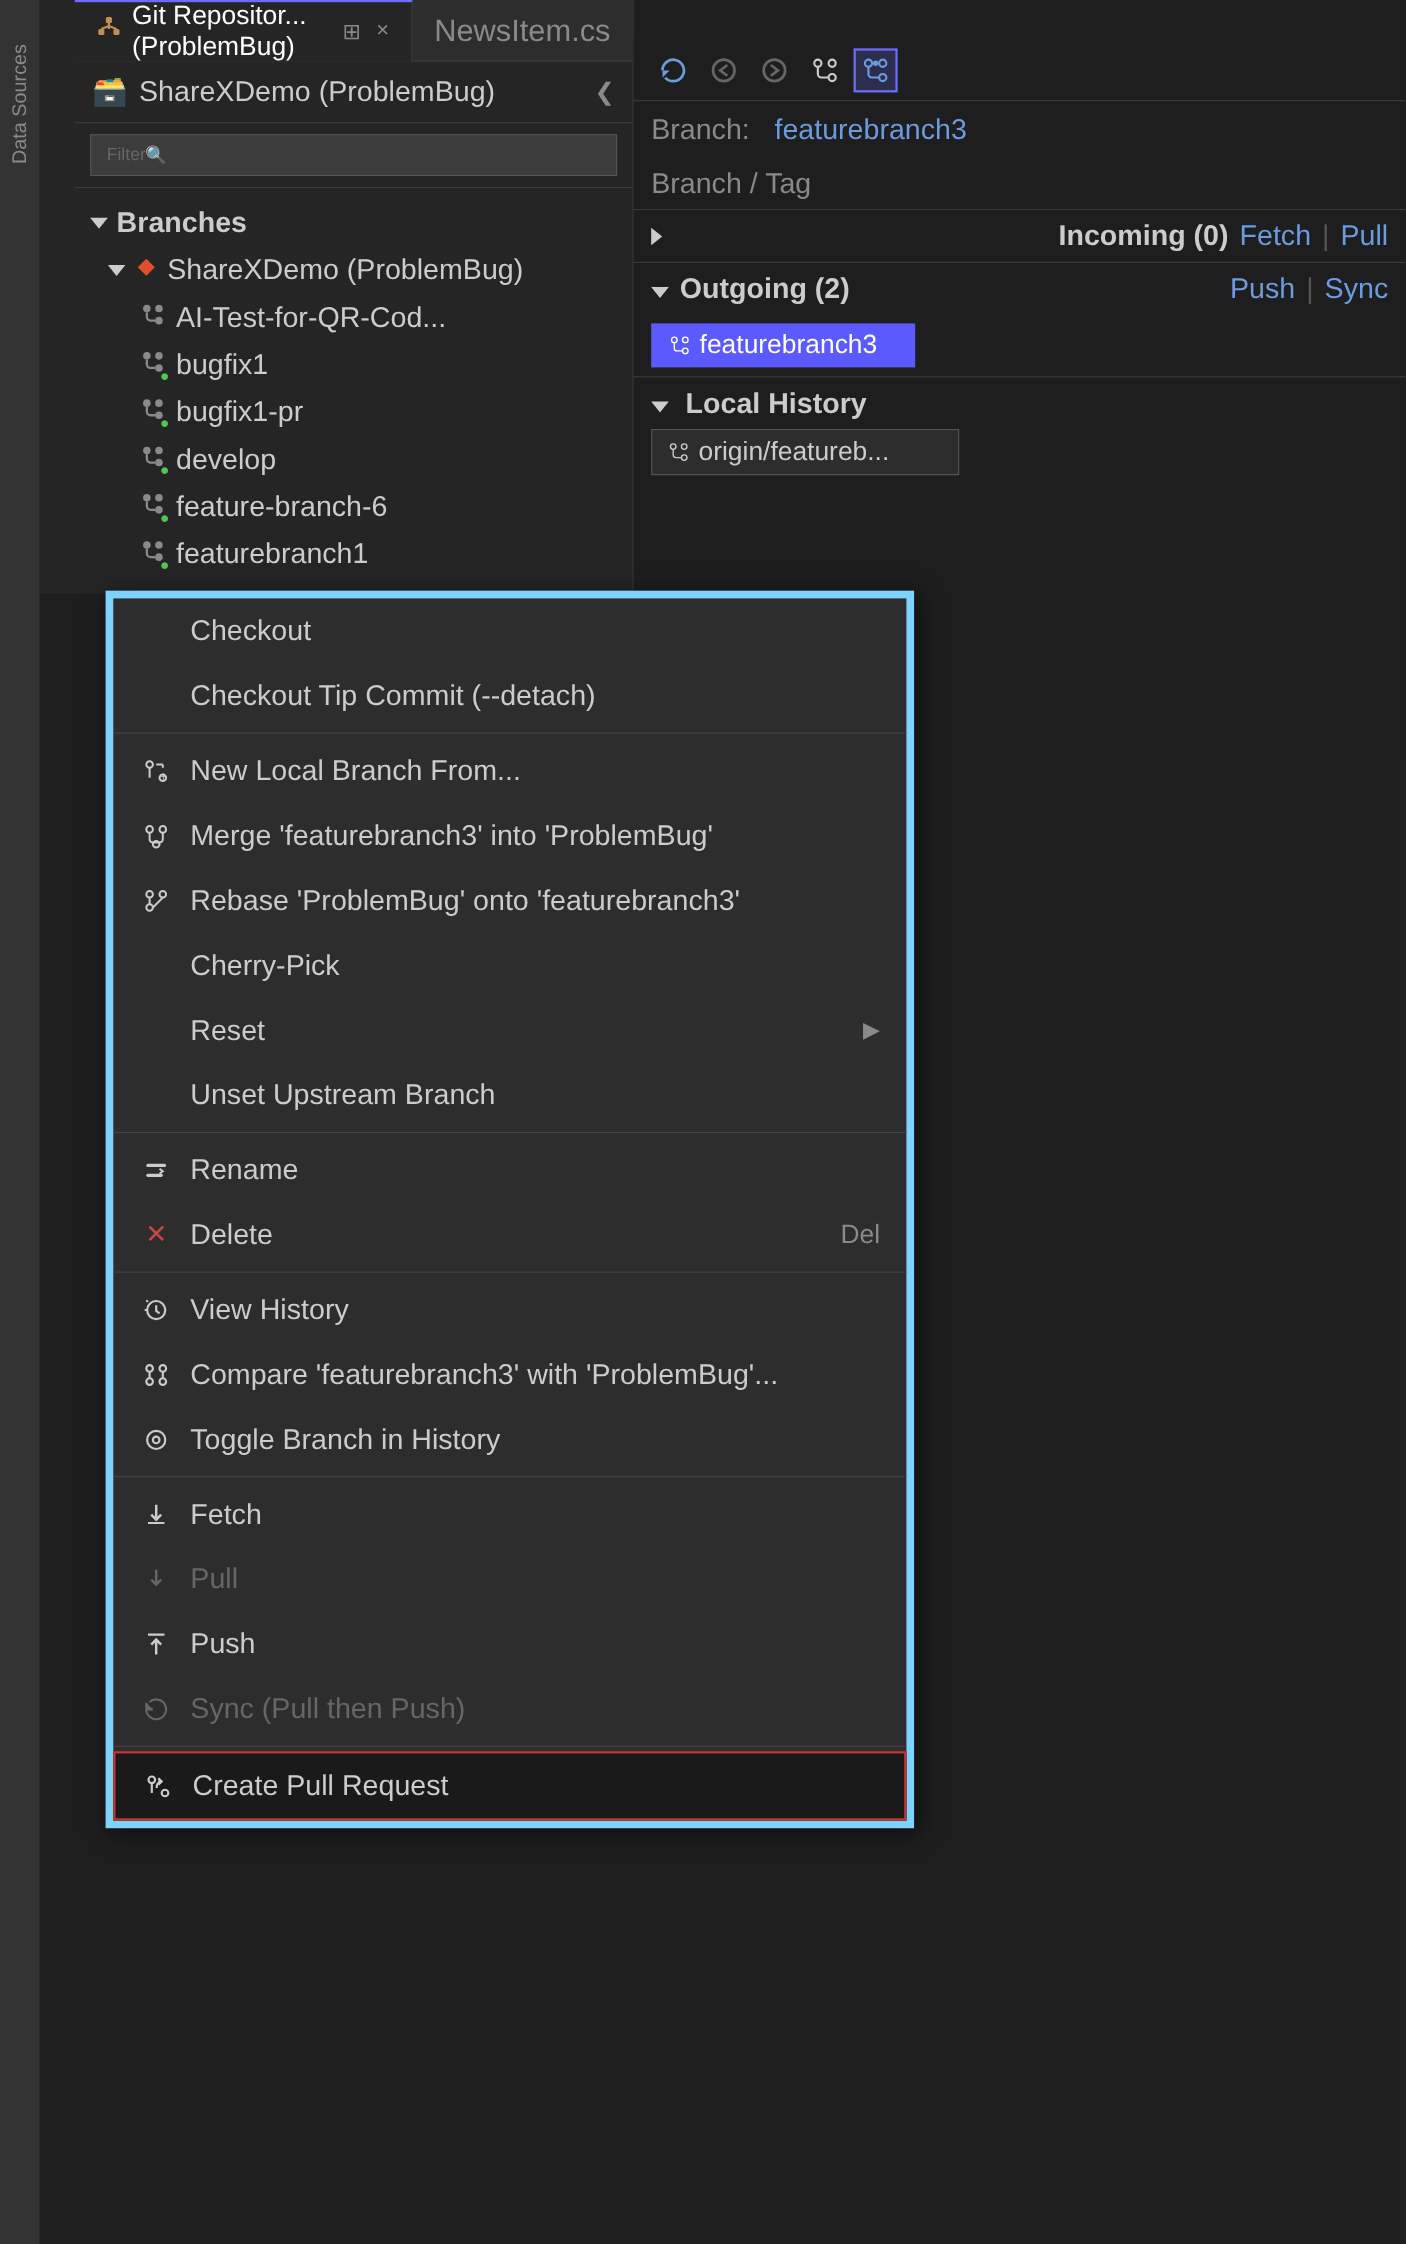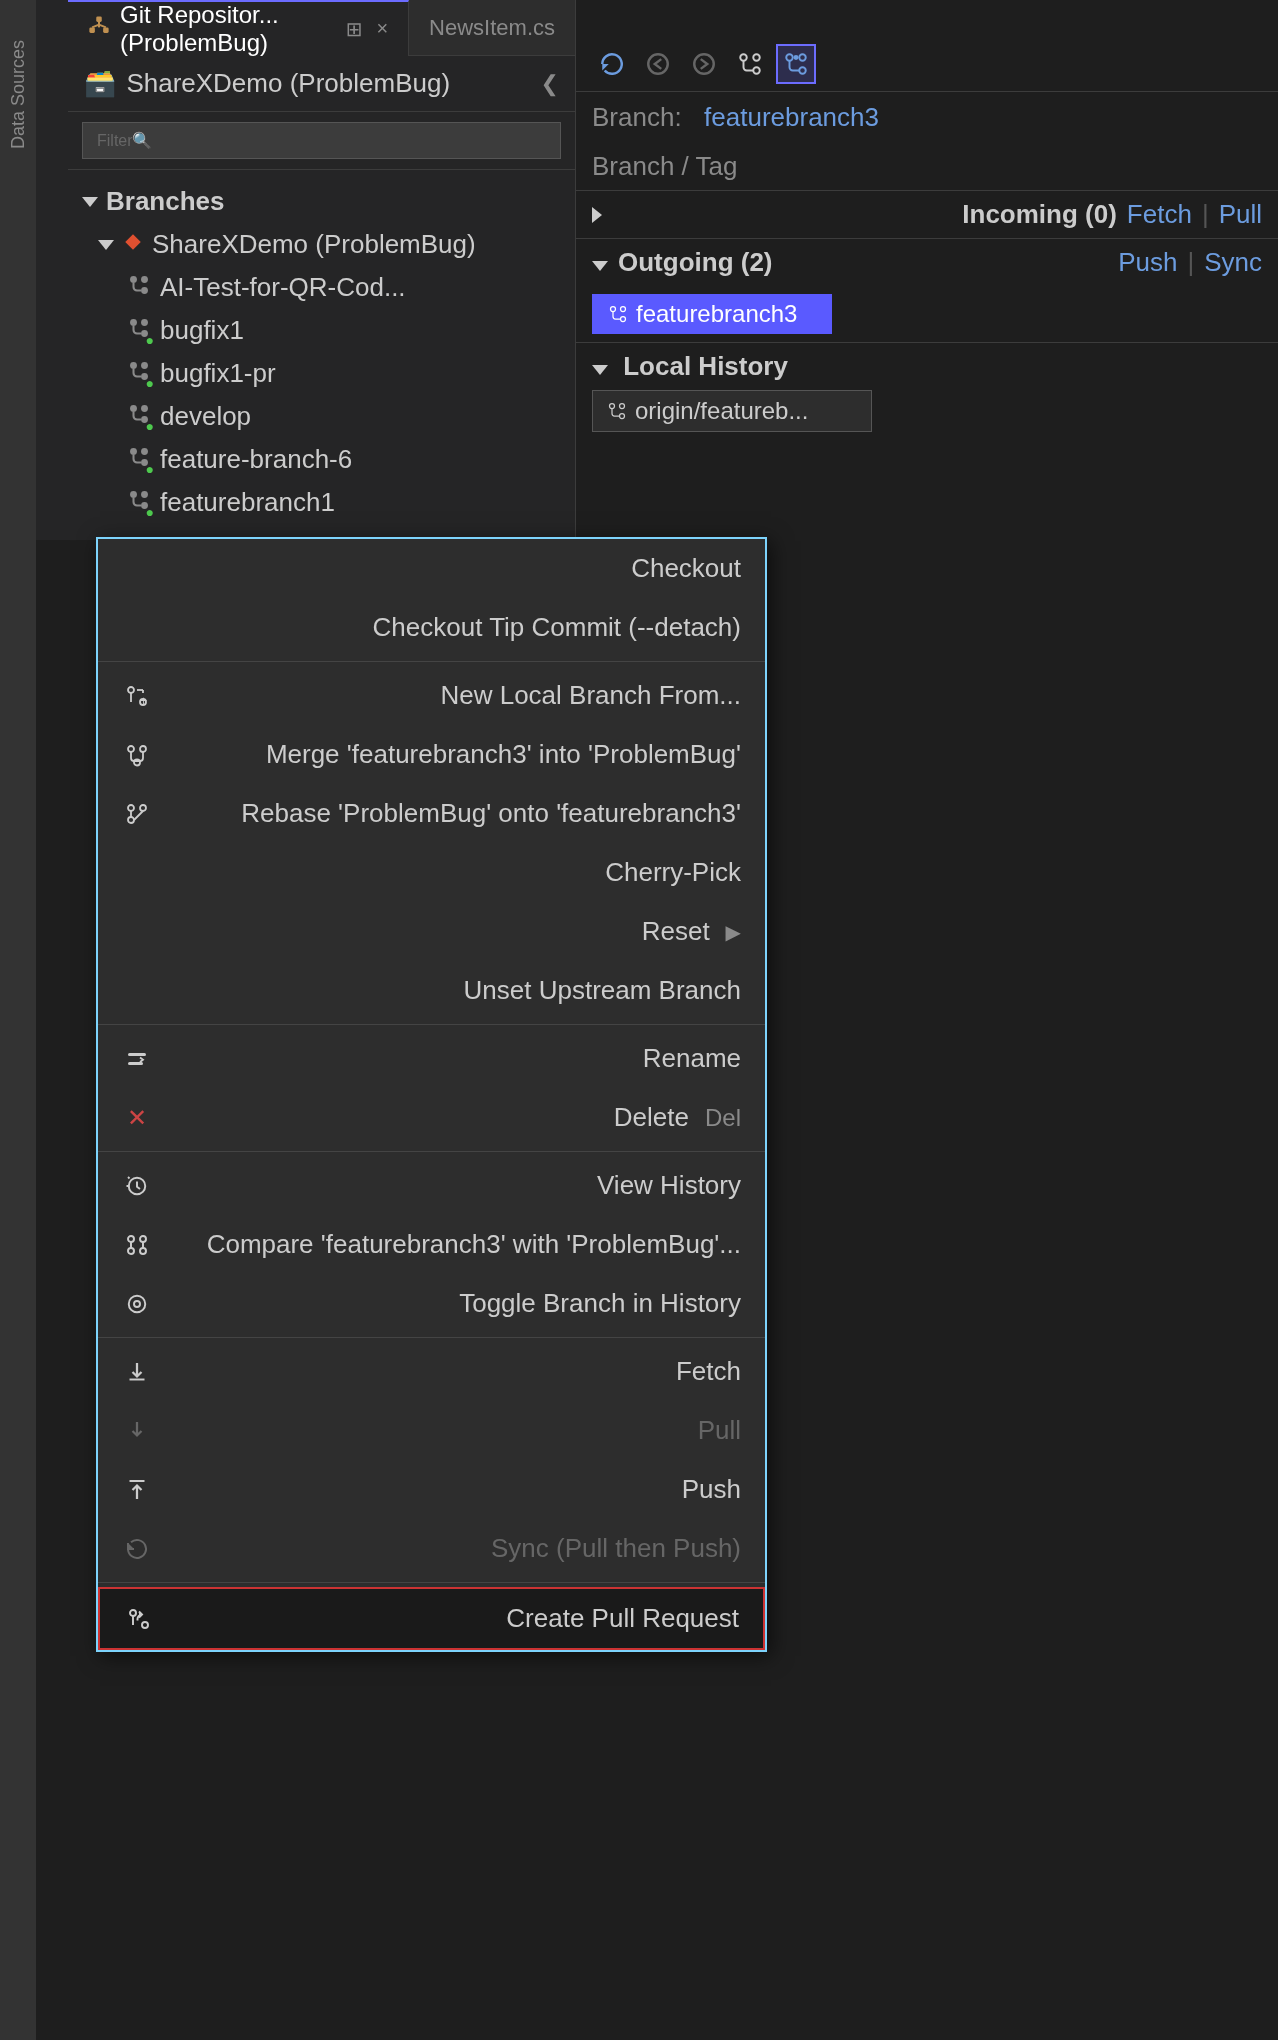--- a/index.html
+++ b/index.html
@@ -53,21 +53,21 @@
       border-top: 2px solid #6c6cff;
     }
 
     .tab-inactive {
       padding: 0 20px;
       height: 56px;
       display: flex;
       align-items: center;
       gap: 10px;
       color: #8a8a8a;
-      font-size: 22px;
+      font-size: 28px;
     }
 
     .tab-pin {
       color: #8a8a8a;
       font-size: 20px;
       margin-left: 4px;
     }
 
     .tab-close {
       color: #8a8a8a;
@@ -300,26 +300,25 @@
       align-items: center;
       gap: 8px;
       max-width: 280px;
     }
 
     
     .context-menu {
       position: absolute;
       top: 537px;
       left: 60px;
-      width: 671px;
+      width: 735px;
       background: #2d2d2d;
-      border: 2px solid #7dd3fc;
+      border: 7px solid #7dd3fc;
       z-index: 100;
       box-shadow: 4px 4px 20px rgba(0,0,0,0.6);
-      text-align: right;
     }
 
     .menu-item {
       display: flex;
       align-items: center;
       padding: 14px 24px;
       gap: 16px;
       font-size: 26px;
       color: #cccccc;
       cursor: pointer;

